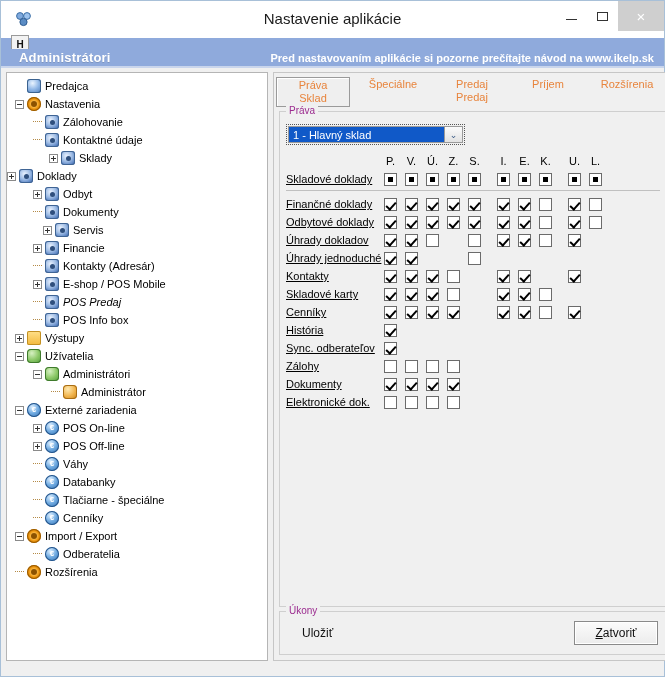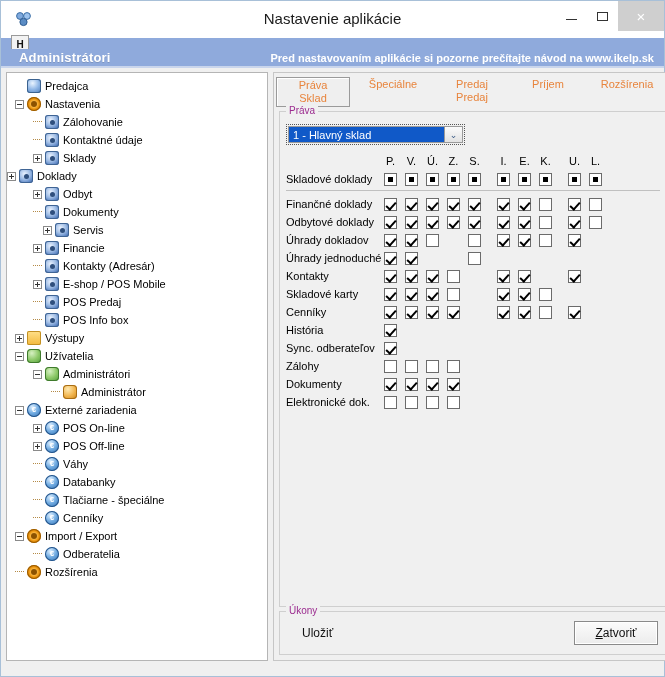--- a/index.html
+++ b/index.html
@@ -173,21 +173,21 @@
     border-left:1px solid #9a9a9a;
     display:flex;align-items:center;justify-content:center;
     color:#3a5a86;font-size:9px;
   }
 
   
   .grid{margin-top:9px;position:relative;}
   .grow{display:flex;align-items:center;height:18px;}
   .rlabel{
     width:98px;min-width:98px;text-align:left;font-size:11px;color:#000;
-    padding-right:2px;box-sizing:border-box;white-space:nowrap;
+    padding-right:2px;box-sizing:border-box;white-space:nowrap;text-decoration:underline;
   }
   .cells{display:flex;align-items:center;}
   .cell{width:13px;height:13px;margin-right:8px;box-sizing:border-box;position:relative;}
   .cell.gapA{margin-right:16px;}
   .cell.gapB{margin-right:16px;}
   .cb{
     width:13px;height:13px;border:1px solid #6b6b6b;background:#fff;box-sizing:border-box;
     position:relative;display:block;
   }
   .cb.checked:after{
@@ -279,21 +279,21 @@
           <div class="tnode" style="padding-left: 26px;">
             <span class="dots"></span>
             <span class="ico gear-b"></span>
             <span class="tlabel">Zálohovanie</span>
           </div>
           <div class="tnode" style="padding-left: 26px;">
             <span class="dots"></span>
             <span class="ico gear-b"></span>
             <span class="tlabel">Kontaktné údaje</span>
           </div>
-          <div class="tnode" style="padding-left: 26px;">
+          <div class="tnode" style="padding-left: 42px;">
             <span class="expander plus"></span>
             <span class="ico gear-b"></span>
             <span class="tlabel">Sklady</span>
           </div>
           <div class="tnode" style="">
             <span class="expander plus"></span>
             <span class="ico gear-b"></span>
             <span class="tlabel">Doklady</span>
           </div>
           <div class="tnode" style="padding-left: 26px;">
@@ -319,21 +319,21 @@
           <div class="tnode" style="padding-left: 26px;">
             <span class="dots"></span>
             <span class="ico gear-b"></span>
             <span class="tlabel">Kontakty (Adresár)</span>
           </div>
           <div class="tnode" style="padding-left: 26px;">
             <span class="expander plus"></span>
             <span class="ico gear-b"></span>
             <span class="tlabel">E-shop / POS Mobile</span>
           </div>
-          <div class="tnode" style="padding-left: 26px;">
+          <div class="tnode" style="padding-left: 26px; font-style: italic;">
             <span class="dots"></span>
             <span class="ico gear-b"></span>
             <span class="tlabel">POS Predaj</span>
           </div>
           <div class="tnode" style="padding-left: 26px;">
             <span class="dots"></span>
             <span class="ico gear-b"></span>
             <span class="tlabel">POS Info box</span>
           </div>
           <div class="tnode" style="padding-left: 8px;">

